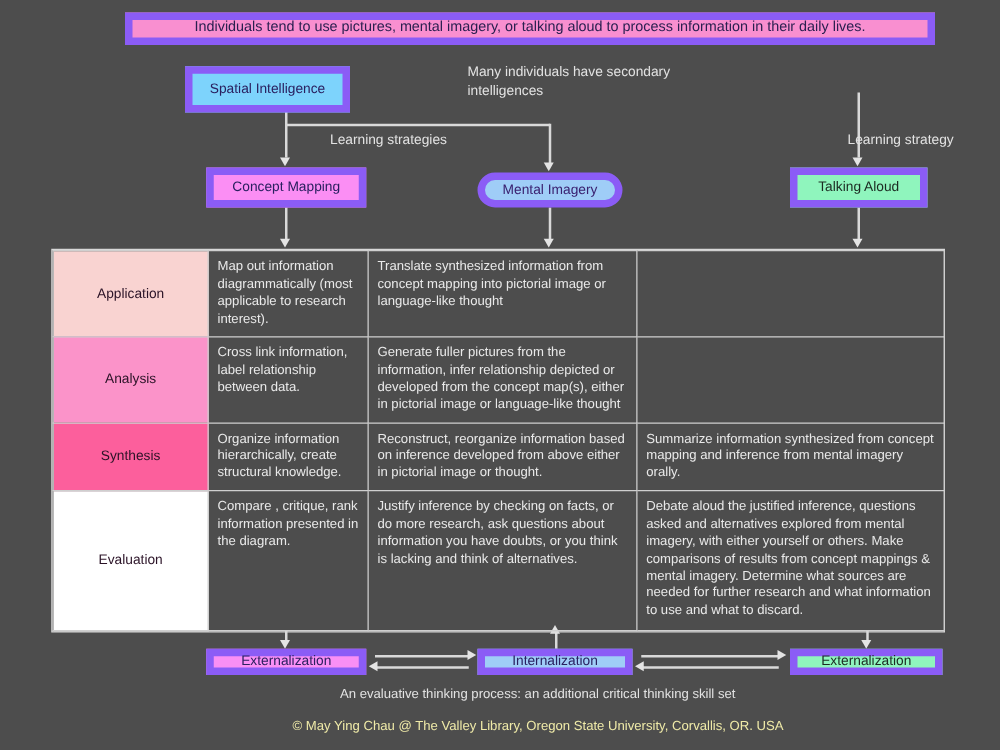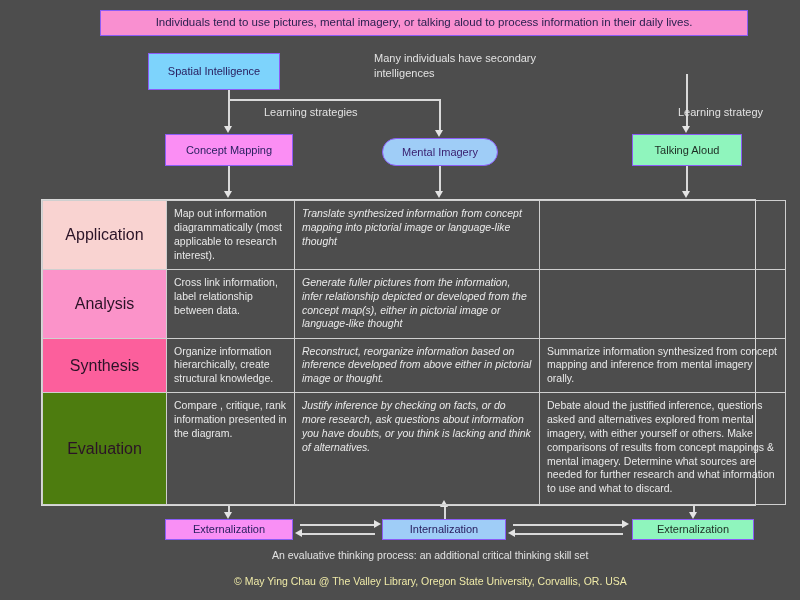--- a/index.html
+++ b/index.html
@@ -7,21 +7,21 @@
     width:800px;height:600px;
     background:#4d4d4d;
     font-family:"Liberation Sans", sans-serif;
     overflow:hidden;
     position:relative;
   }
   .canvas{position:absolute;inset:0;}
   .box{
     position:absolute;
     box-sizing:border-box;
-    border:1px solid #8b5cf6;
+    border:6px solid #8b5cf6;
     display:flex;align-items:center;justify-content:center;
     text-align:center;
     font-size:11px;
     line-height:1.15;
     color:#241b45;
     z-index:3;
   }
   
   #banner{
     left:100px;top:10px;width:648px;height:26px;
@@ -61,25 +61,25 @@
     border:1px solid #cfcfcf;
     vertical-align:top;
     padding:6px 7px 4px 7px;
     color:#e9e9e9;
     font-size:10.5px;
     line-height:1.32;
     box-sizing:border-box;
   }
   #grid td.lvl{
     vertical-align:middle;text-align:center;
-    color:#2b1327;font-size:16px;padding:0;
+    color:#2b1327;font-size:11px;padding:0;
   }
   .col-a{width:124px;}
   .col-b{width:128px;}
-  .col-c{width:245px;font-style:italic;}
+  .col-c{width:215px;}
   .col-d{width:246px;}
 
   
   .ln{position:absolute;background:#d9d9d9;z-index:1;}
   .vl{width:1.5px;}
   .hl{height:1.5px;}
   .arrow-d,.arrow-u,.arrow-r,.arrow-l{position:absolute;width:0;height:0;z-index:1;}
   .arrow-d{border-left:4.5px solid transparent;border-right:4.5px solid transparent;border-top:7px solid #e4e4e4;}
   .arrow-u{border-left:4.5px solid transparent;border-right:4.5px solid transparent;border-bottom:7px solid #e4e4e4;}
   .arrow-r{border-top:4.5px solid transparent;border-bottom:4.5px solid transparent;border-left:7px solid #e4e4e4;}
@@ -135,21 +135,21 @@
           <td class="col-c">Generate fuller pictures from the information, infer relationship depicted or developed from the concept map(s),  either in pictorial image or language-like thought</td>
           <td class="col-d"></td>
         </tr>
         <tr>
           <td class="lvl col-a" style="background: rgb(252, 95, 156);">Synthesis</td>
           <td class="col-b">Organize information hierarchically, create structural knowledge.</td>
           <td class="col-c">Reconstruct, reorganize information based on inference developed from above either in pictorial image or thought.</td>
           <td class="col-d">Summarize information synthesized from concept mapping and inference from mental imagery orally.</td>
         </tr>
         <tr>
-          <td class="lvl col-a" style="background: #4d7c0f;">Evaluation</td>
+          <td class="lvl col-a" style="background: #ffffff;">Evaluation</td>
           <td class="col-b">Compare , critique, rank information presented in the diagram.</td>
           <td class="col-c">Justify inference by checking on facts, or do more research, ask questions about information you have doubts, or you think is lacking and think of alternatives.</td>
           <td class="col-d">Debate aloud the justified inference, questions asked and alternatives explored from mental imagery, with either yourself or others. Make comparisons of results from concept mappings &amp; mental imagery. Determine what sources are needed for further research and what information to use and what to discard.</td>
         </tr>
       </tbody>
     </table>
   </div>
 
   <div class="ln vl" style="left:228px;top:504px;height:9px;"></div>
   <div class="arrow-d" style="left:224px;top:512px;"></div>

